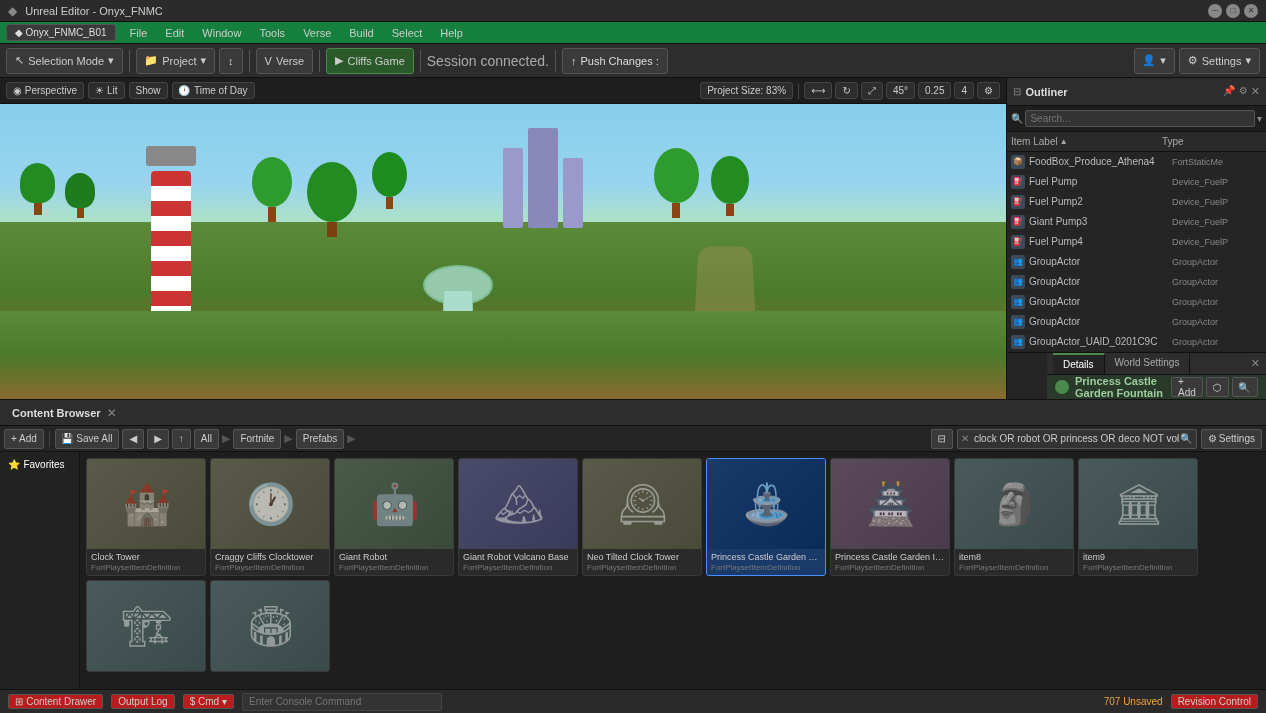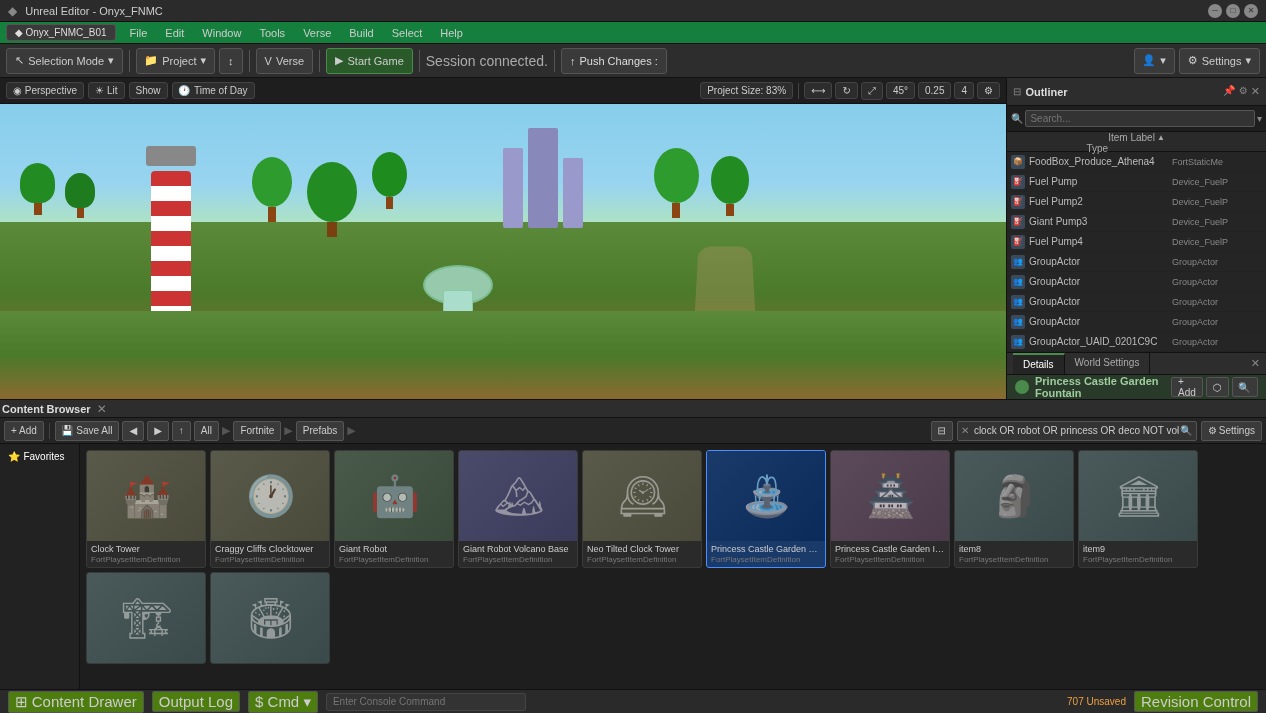--- a/index.html
+++ b/index.html
@@ -45,45 +45,45 @@
     .lighthouse-top { width: 50px; height: 20px; background: #888; border-radius: 3px; margin: 0 auto; position: relative; top: -5px; }
 
     
     #right-panel { width: 260px; background: #252525; border-left: 1px solid #111; display: flex; flex-direction: column; overflow: hidden; }
 
     
     #outliner { flex: 1; display: flex; flex-direction: column; max-height: 280px; }
     #outliner-header { height: 28px; background: #2d2d2d; display: flex; align-items: center; justify-content: space-between; padding: 0 6px; border-bottom: 1px solid #111; }
     #outliner-search { height: 26px; background: #1e1e1e; display: flex; align-items: center; padding: 0 4px; gap: 2px; border-bottom: 1px solid #111; }
     #outliner-search input { flex: 1; background: #333; border: 1px solid #555; color: #ccc; padding: 2px 4px; font-size: 10px; border-radius: 2px; }
-    #outliner-cols { height: 20px; background: #2a2a2a; display: flex; align-items: center; padding: 0 4px; border-bottom: 1px solid #111; font-size: 10px; color: #aaa; flex-direction: column; }
+    #outliner-cols { height: 20px; background: #2a2a2a; display: flex; align-items: center; padding: 0 4px; border-bottom: 1px solid #111; font-size: 10px; color: #aaa; }
     #outliner-cols .col-label { flex: 1; }
     #outliner-cols .col-type { width: 100px; }
     #outliner-list { flex: 1; overflow-y: auto; }
     .outliner-item { height: 20px; display: flex; align-items: center; padding: 0 4px; gap: 4px; cursor: pointer; border-bottom: 1px solid #222; }
     .outliner-item .item-icon { width: 14px; height: 14px; border-radius: 2px; background: #556; flex-shrink: 0; font-size: 8px; display: flex; align-items: center; justify-content: center; }
     .outliner-item .item-name { flex: 1; font-size: 10px; color: #bbb; overflow: hidden; text-overflow: ellipsis; white-space: nowrap; }
     .outliner-item .item-type { width: 90px; font-size: 9px; color: #888; overflow: hidden; text-overflow: ellipsis; white-space: nowrap; }
     #outliner-status { height: 20px; background: #2a2a2a; display: flex; align-items: center; padding: 0 6px; border-top: 1px solid #111; font-size: 10px; color: #888; }
 
     
-    #details-panel { flex: 1; display: flex; flex-direction: column; border-top: 1px solid #111; overflow: hidden; }
+    #details-panel { flex: 1; display: flex; flex-direction: column; border-top: 1px solid #111; overflow: hidden; padding-left: 40px; }
     #details-header { height: 28px; background: #2d2d2d; display: flex; align-items: center; gap: 6px; padding: 0 6px; border-bottom: 1px solid #111; }
     #details-tabs { display: flex; gap: 0; }
     .details-tab { padding: 4px 10px; font-size: 10px; color: #aaa; cursor: pointer; border-right: 1px solid #111; }
     .details-tab.active { color: #fff; background: #252525; border-top: 2px solid #4a8a4a; }
     #selected-actor { height: 28px; background: #2a3a2a; display: flex; align-items: center; padding: 0 8px; gap: 6px; border-bottom: 1px solid #111; }
     #selected-actor .actor-icon { width: 14px; height: 14px; background: #4a8a4a; border-radius: 50%; flex-shrink: 0; }
     #selected-actor .actor-name { font-size: 11px; color: #9dcc9d; font-weight: bold; }
 
     
     #bottom-area { height: 290px; background: #1e1e1e; border-top: 1px solid #111; display: flex; flex-direction: column; }
 
     
-    #content-browser-header { height: 18px; background: #2d2d2d; display: flex; align-items: center; padding: 0 2px; gap: 6px; border-bottom: 1px solid #111; }
+    #content-browser-header { height: 26px; background: #2d2d2d; display: flex; align-items: center; padding: 0 12px; gap: 6px; border-bottom: 1px solid #111; }
     .cb-title { font-size: 11px; font-weight: bold; color: #ddd; }
     .cb-close { cursor: pointer; color: #888; font-size: 12px; }
 
     
     #cb-toolbar { height: 26px; background: #252525; display: flex; align-items: center; padding: 0 4px; gap: 3px; border-bottom: 1px solid #111; }
     .cb-btn { padding: 1px 6px; background: #3a3a3a; border: 1px solid #555; border-radius: 2px; color: #ccc; font-size: 10px; cursor: pointer; display: flex; align-items: center; gap: 2px; height: 20px; }
     .cb-search { height: 20px; flex: 1; max-width: 300px; background: #333; border: 1px solid #555; color: #ccc; padding: 0 4px; font-size: 10px; border-radius: 2px; }
 
     
     #cb-main { display: flex; flex: 1; overflow: hidden; }
@@ -96,21 +96,21 @@
     .cb-item-thumb { width: 120px; height: 90px; background: #333; display: flex; align-items: center; justify-content: center; overflow: hidden; }
     .cb-item-thumb .thumb-icon { font-size: 40px; opacity: 0.6; }
     .cb-item-info { padding: 3px 4px; }
     .cb-item-name { font-size: 9px; color: #ccc; overflow: hidden; text-overflow: ellipsis; white-space: nowrap; }
     .cb-item-type { font-size: 8px; color: #777; overflow: hidden; text-overflow: ellipsis; white-space: nowrap; margin-top: 1px; }
 
     
     #status-bar { height: 24px; background: #2a2a2a; display: flex; align-items: center; justify-content: space-between; padding: 0 8px; border-top: 1px solid #111; font-size: 10px; color: #888; }
     #status-bar .left { display: flex; gap: 8px; align-items: center; }
     #status-bar .right { display: flex; gap: 8px; align-items: center; }
-    .status-btn { padding: 1px 6px; background: #4d7c0f; border: 1px solid #555; border-radius: 2px; cursor: pointer; font-size: 15px; color: #ccc; }
+    .status-btn { padding: 1px 6px; background: #b91c1c; border: 1px solid #555; border-radius: 2px; cursor: pointer; font-size: 10px; color: #ccc; }
 
     
     .thumb-clock { background: linear-gradient(135deg, #5a5a4a, #4a4a3a); }
     .thumb-robot { background: linear-gradient(135deg, #4a5a4a, #3a4a3a); }
     .thumb-castle { background: linear-gradient(135deg, #4a4a6a, #3a3a5a); }
     .thumb-fountain-selected { background: linear-gradient(135deg, #1a3a6a, #0a2a5a); }
     .thumb-intersection { background: linear-gradient(135deg, #5a4a5a, #4a3a4a); }
     .thumb-more { background: linear-gradient(135deg, #4a5a5a, #3a4a4a); }
 
     
@@ -164,21 +164,21 @@
     <span>↕</span>
   </div>
   <div class="toolbar-separator"></div>
   <div class="toolbar-btn">
     <span>V</span>
     <span>Verse</span>
   </div>
   <div class="toolbar-separator"></div>
   <div class="toolbar-btn green">
     <span>▶</span>
-    <span>Start Game</span>
+    <span>Cliffs Game</span>
   </div>
   <div class="toolbar-separator"></div>
   <span style="font-size:14px;color:#aaa;">Session connected.</span>
   <div class="toolbar-separator"></div>
   <div class="push-changes">
     <span>↑</span>
     <span>Push Changes :</span>
   </div>
   <div style="margin-left:auto; display:flex; gap:4px; align-items:center;">
     <div class="toolbar-btn">

